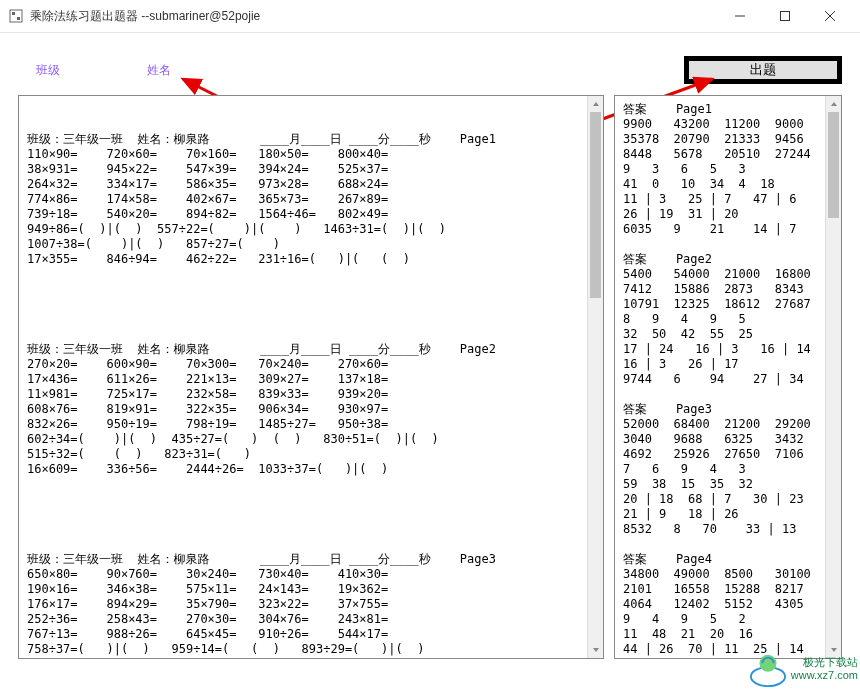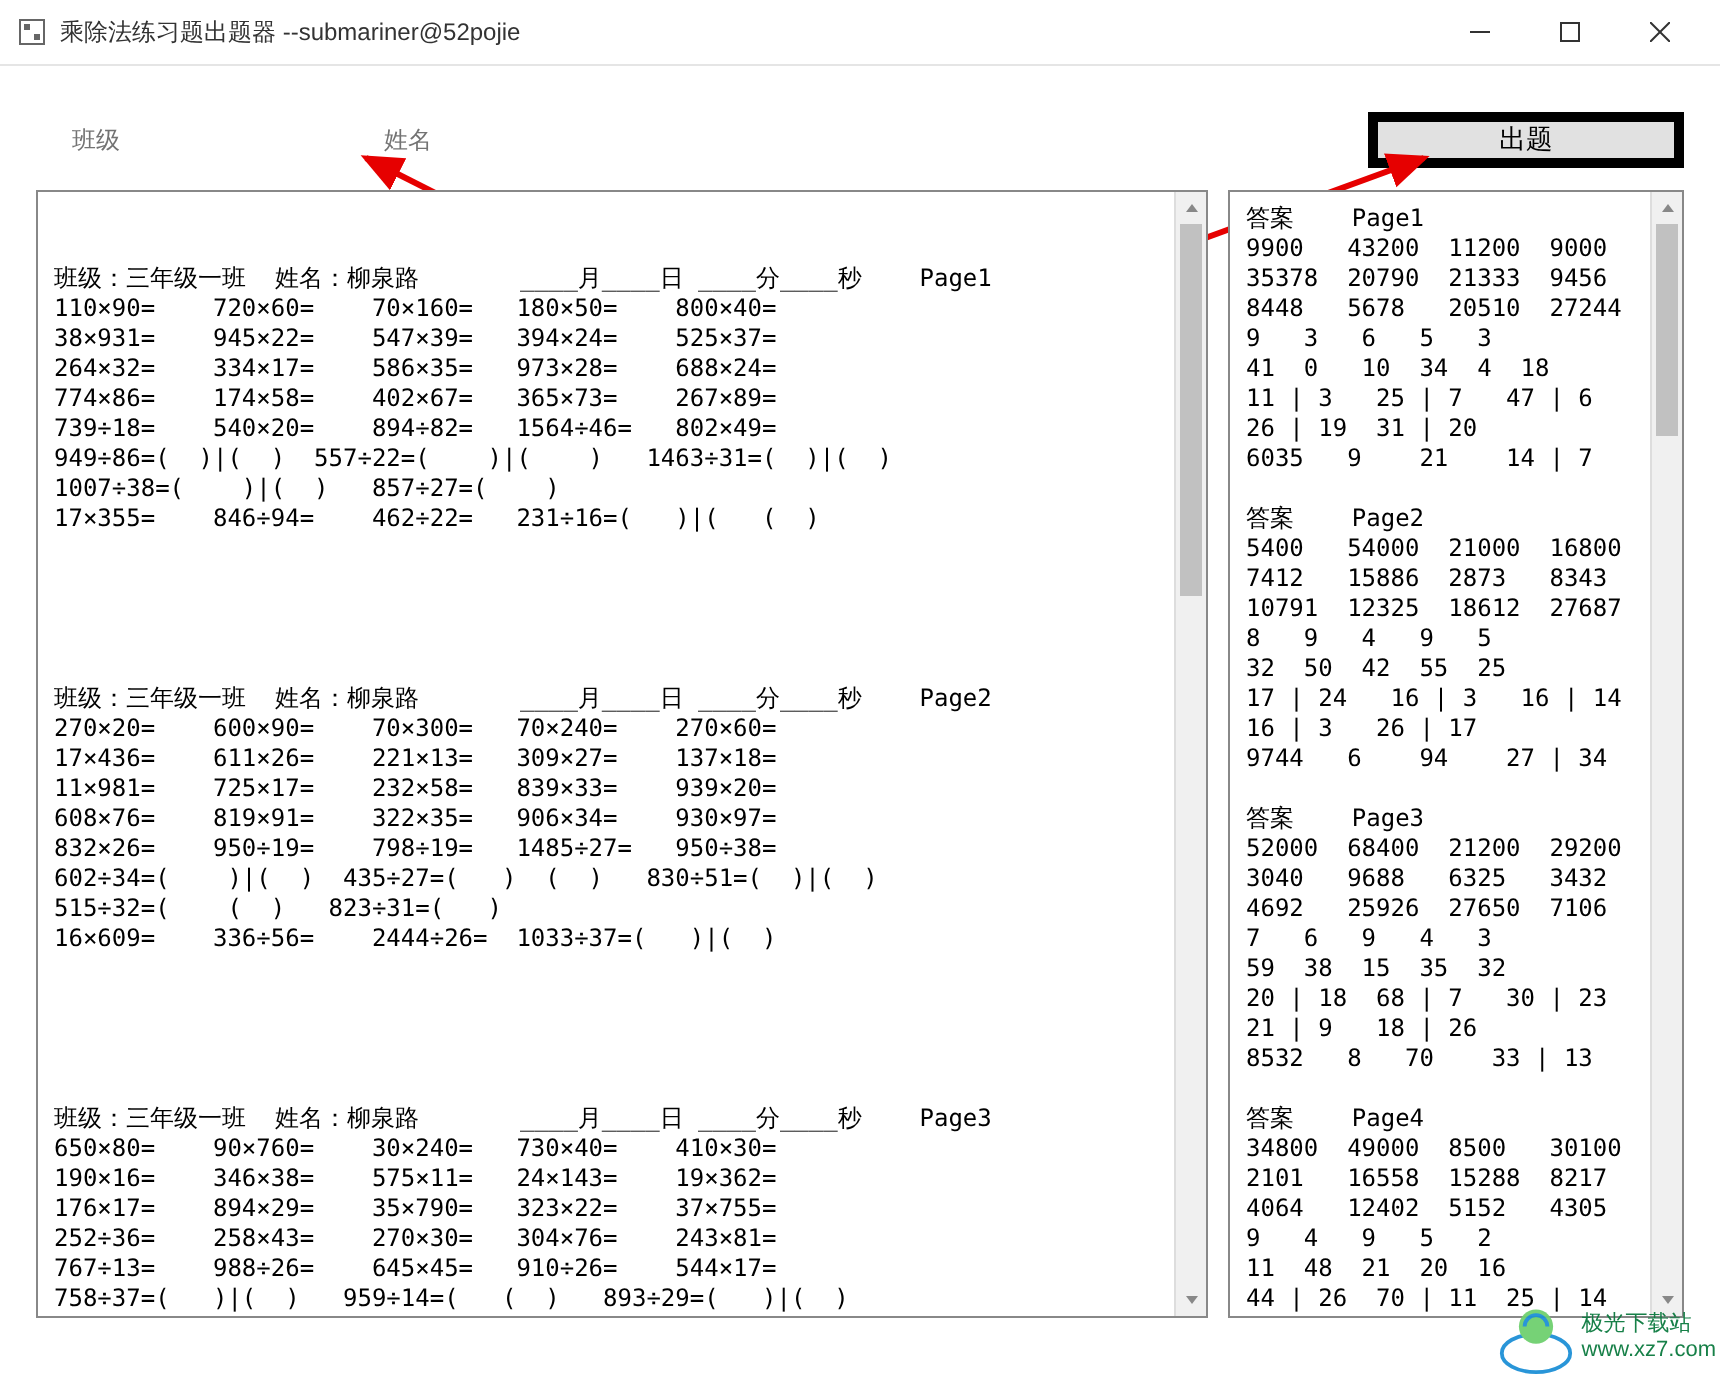--- a/index.html
+++ b/index.html
@@ -31,21 +31,21 @@
   display: flex; align-items: center; justify-content: center;
   color: #555;
 }
 .toprow {
   height: 62px;
   display: flex;
   align-items: center;
   padding: 12px 18px 0 18px;
   position: relative;
 }
-.label { margin: 0 12px 0 18px; color: #737373; }
+.label { margin: 0 12px 0 18px; color: #8b5cf6; }
 .txtinput {
   border: 1px solid #888;
   height: 22px;
   padding: 2px 4px;
   font-family: inherit;
   font-size: 12px;
   width: 128px;
   background: #fff;
 }
 .btn-generate {
@@ -121,20 +121,21 @@
   opacity: 0.95;
 }
 .watermark .wmlogo {
   width: 38px; height: 38px;
 }
 .watermark .wmtext {
   display: flex; flex-direction: column;
   font-size: 11px;
   color: #0b7a3f;
   line-height: 13px;
+  text-align: right;
 }
 </style>
 </head>
 <body>
 
 <div class="titlebar">
   <span class="icon">
     <svg width="14" height="14" viewBox="0 0 14 14">
         <rect x="1" y="1" width="12" height="12" fill="none" stroke="#666" stroke-width="1"></rect>
         <rect x="3" y="3" width="3" height="3" fill="#666"></rect>
@@ -157,21 +158,21 @@
       <svg width="10" height="10" viewBox="0 0 10 10">
           <line x1="0" y1="0" x2="10" y2="10" stroke="#333" stroke-width="1"></line>
           <line x1="10" y1="0" x2="0" y2="10" stroke="#333" stroke-width="1"></line>
         </svg>
     </div>
   </div>
 </div>
 
 <div class="toprow">
   <span class="label">班级</span>
-  <span class="label" style="margin-left:120px;">姓名</span>
+  <span class="label" style="margin-left:75px;">姓名</span>
   <button class="btn-generate">
     <span>出题</span>
   </button>
 
   <div class="arrow" style="left:175px; top:40px;">
     <svg width="110" height="60" viewBox="0 0 110 60">
       <defs>
           <marker id="ah1" markerWidth="8" markerHeight="8" refX="6" refY="3" orient="auto">
             <polygon points="0,0 7,3 0,6" fill="#e60000"></polygon>
           </marker>

